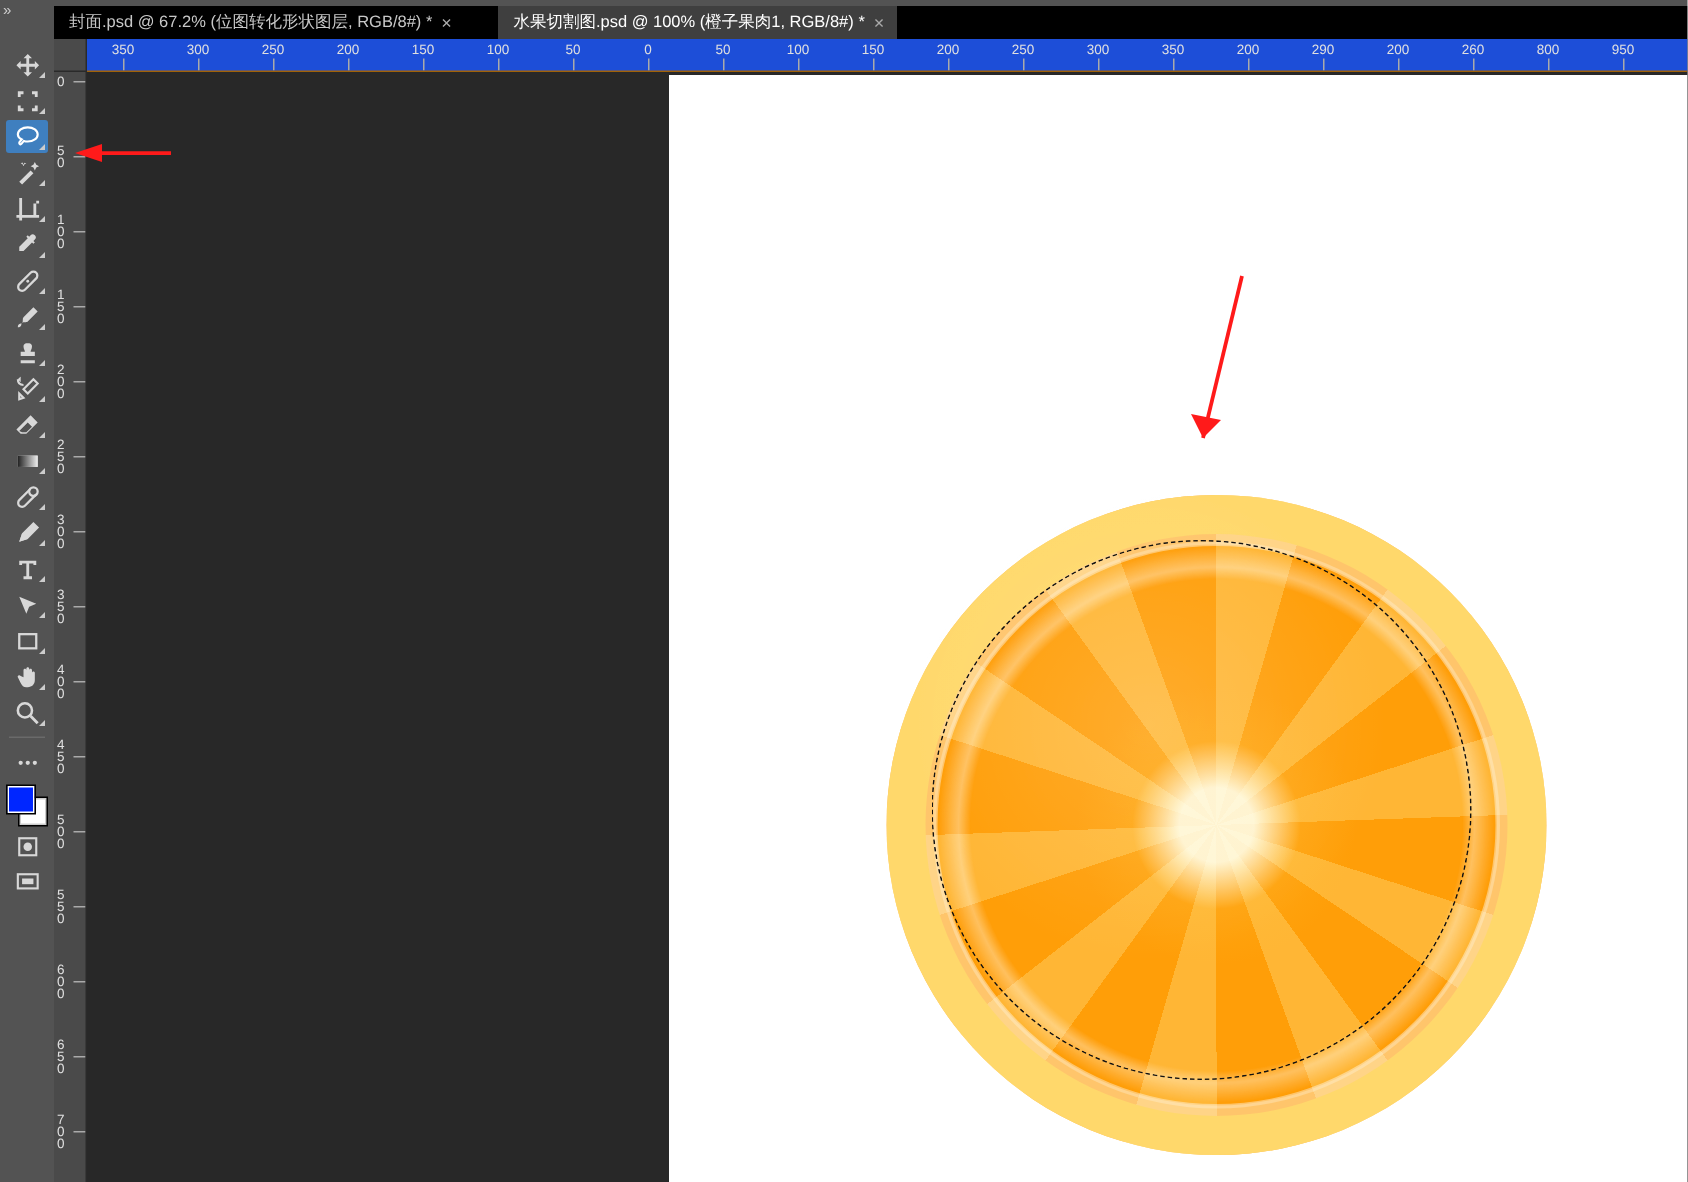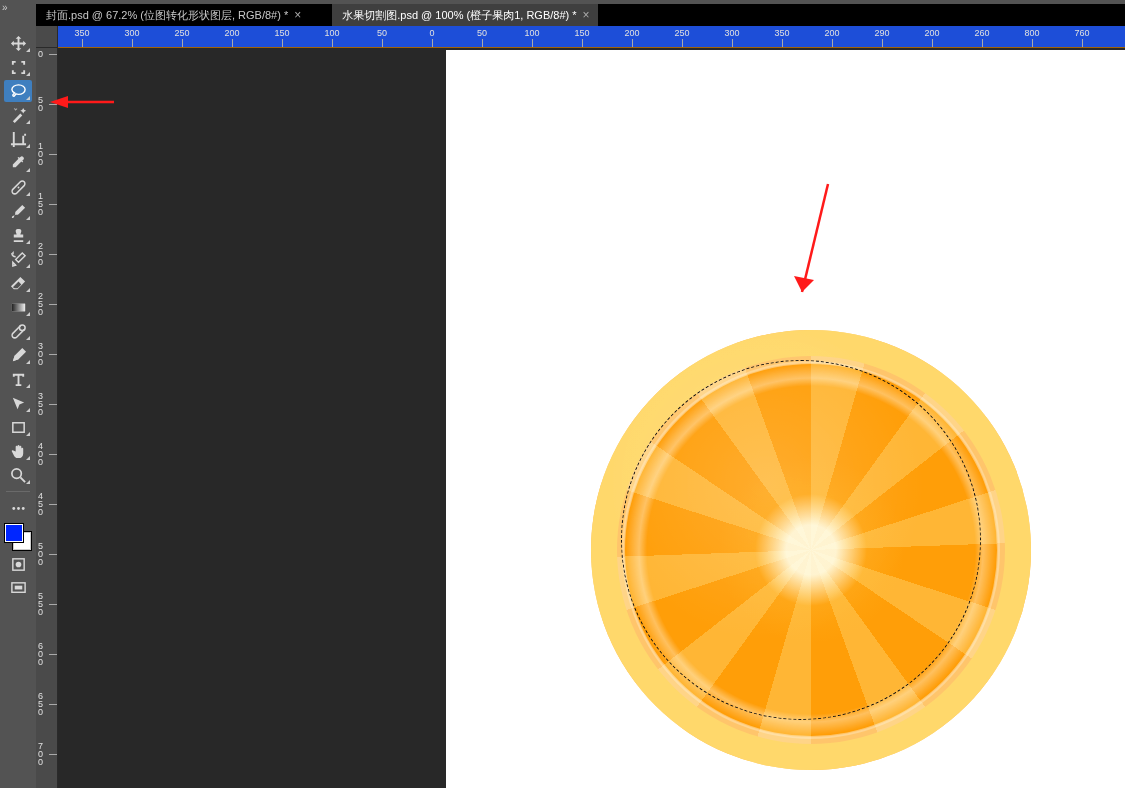--- a/index.html
+++ b/index.html
@@ -423,21 +423,21 @@
       </div>
       <div class="tick" style="left: 924px;">
         <span class="lbl">260</span>
         <span class="line"></span>
       </div>
       <div class="tick" style="left: 974px;">
         <span class="lbl">800</span>
         <span class="line"></span>
       </div>
       <div class="tick" style="left: 1024px;">
-        <span class="lbl">760</span>
+        <span class="lbl">950</span>
         <span class="line"></span>
       </div>
     </div>
   <div class="ruler-v" id="rulerV">
       <div class="tick" style="top: 6px;">
         <span class="lbl">0</span>
         <span class="line"></span>
       </div>
       <div class="tick" style="top: 56px;">
         <span class="lbl">5<br>0</span>

